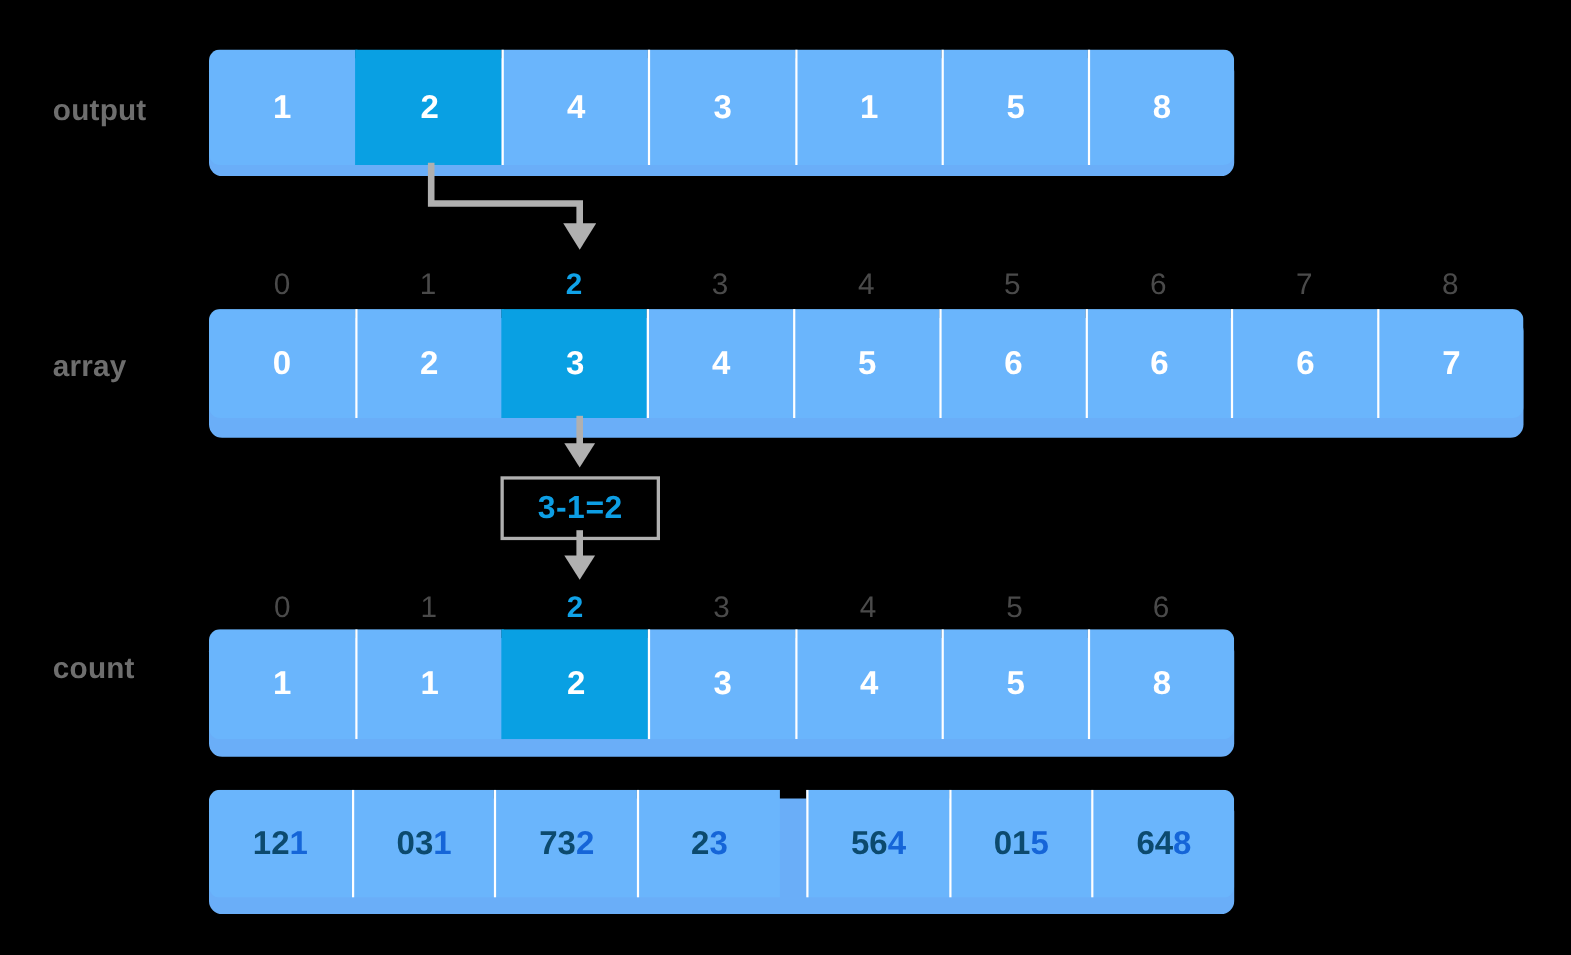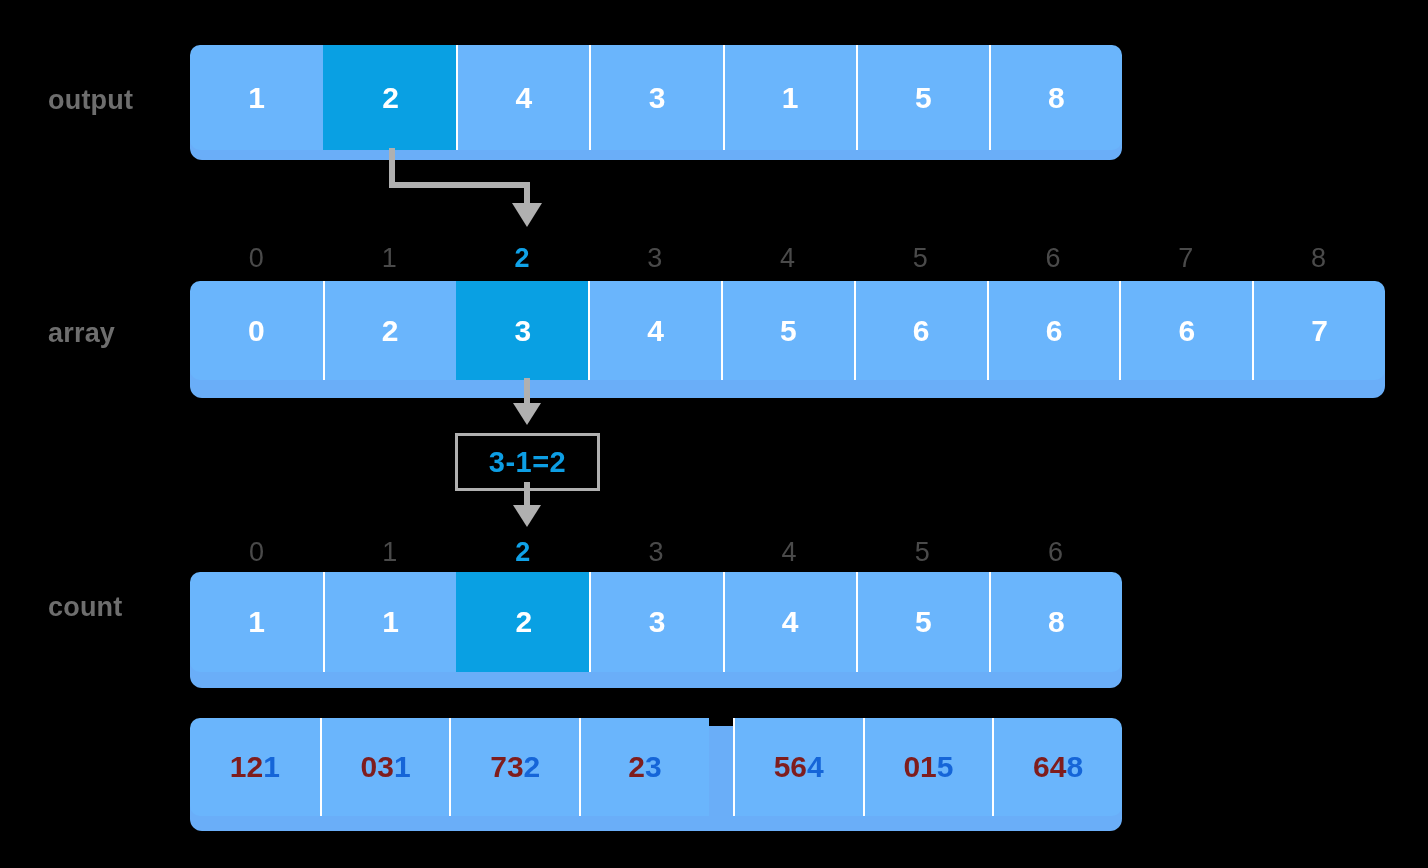--- a/index.html
+++ b/index.html
@@ -89,21 +89,21 @@
     font-size: 27px;
     font-weight: 400;
     color: #4a4a4a;
   }
   .index-cell.active {
     color: #10a2e8;
     font-weight: 700;
   }
 
   
-  .d-white { color: #7f1d1d; }
+  .d-white { color: #0c4a6e; }
   .d-blue  { color: #1565d8; }
 
   
   .formula-box {
     position: absolute;
     box-sizing: border-box;
     border: 3px solid #b0b0b0;
     background: transparent;
     display: flex;
     align-items: center;

